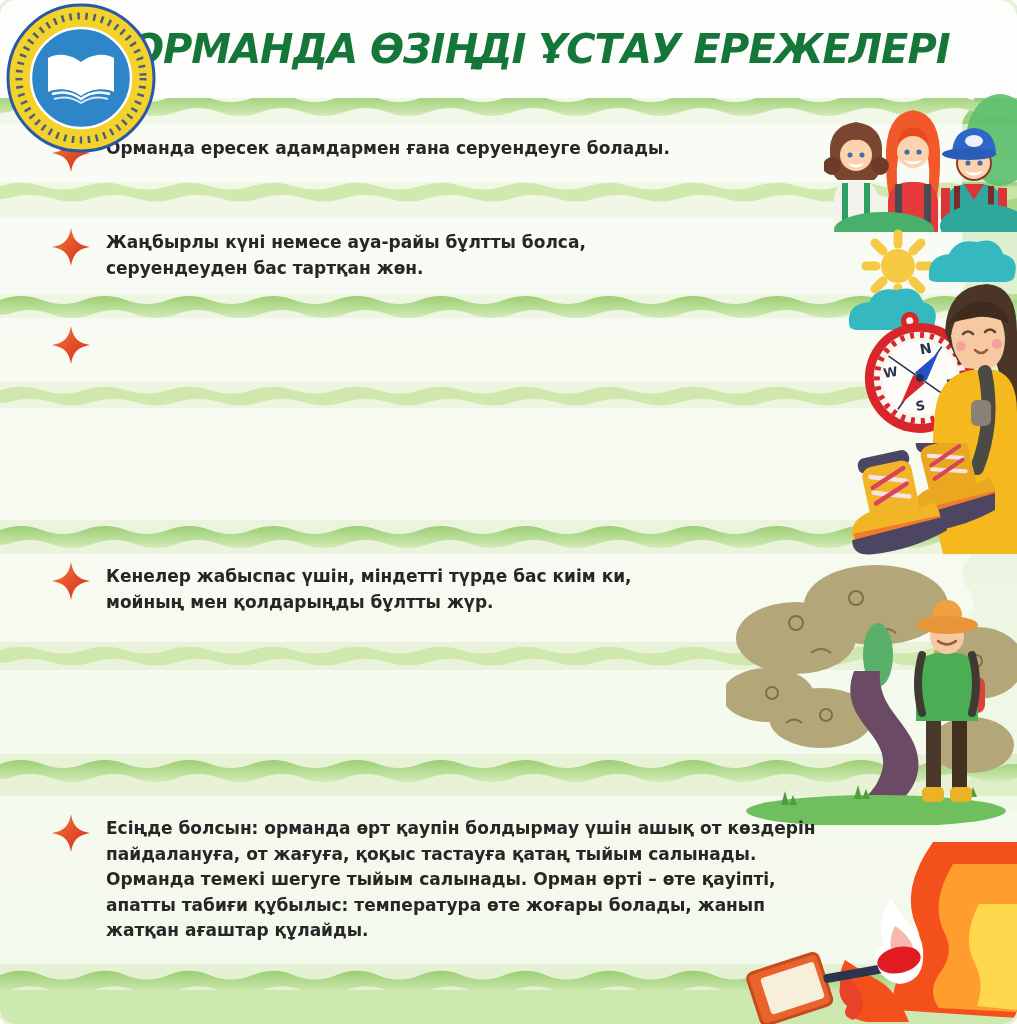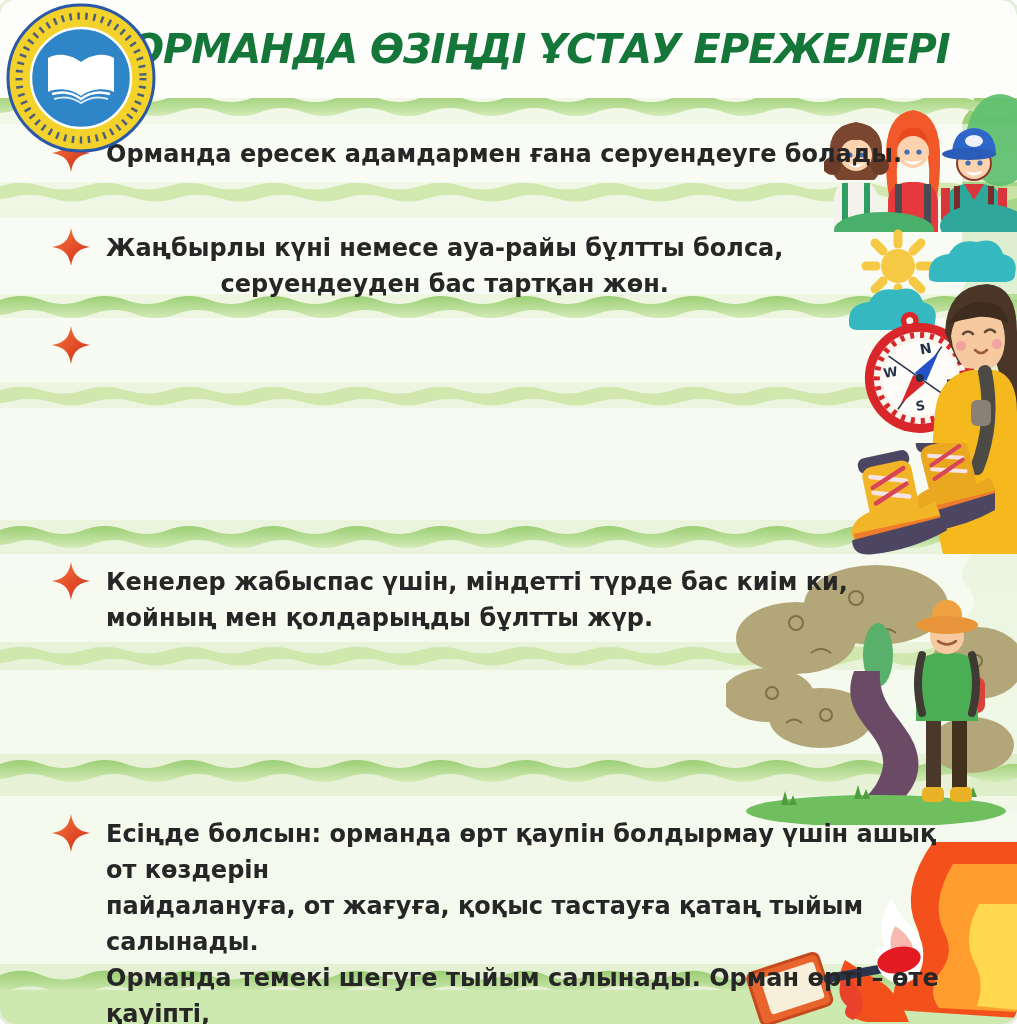--- a/index.html
+++ b/index.html
@@ -9,21 +9,21 @@
   .bg-svg{position:absolute;left:0;top:0;z-index:1;}
   .row-bg{position:absolute;left:0;width:100%;background:rgba(255,255,255,0.58);z-index:2;}
   .header{position:absolute;left:0;top:0;width:100%;height:98px;background:#fdfefb;z-index:3;}
   .title{position:absolute;left:130px;top:26px;width:800px;text-align:center;z-index:6;
          font-size:40px;font-weight:800;font-style:italic;color:#15763a;letter-spacing:-1px;white-space:nowrap;}
   .logo{position:absolute;left:6px;top:2px;width:150px;height:152px;z-index:7;}
   .ill{position:absolute;z-index:4;}
   .rules{position:absolute;left:0;top:0;width:100%;height:100%;z-index:5;}
   .rule{position:absolute;left:52px;display:flex;align-items:flex-start;gap:16px;}
   .rule-star{flex:0 0 38px;margin-top:-2px;}
-  .rule-text{font-size:24px;font-weight:700;color:#262626;line-height:1.5;white-space:pre-line;max-width:860px;}
+  .rule-text{font-size:17px;font-weight:700;color:#262626;line-height:1.5;white-space:pre-line;max-width:860px;}
   svg text{font-family:"DejaVu Sans","Liberation Sans",sans-serif;}
 </style>
 </head>
 <body>
 
 <div class="poster">
 
   <svg class="bg-svg" width="1017" height="1024">
     <defs>
       <path id="waveband" d="M0,12 Q21,4 42,12 T84,12 T126,12 T168,12 T210,12 T252,12 T294,12 T336,12 T378,12 T420,12 T462,12 T504,12 T546,12 T588,12 T630,12 T672,12 T714,12 T756,12 T798,12 T840,12 T882,12 T924,12 T966,12 T1008,12 L1017,12 L1017,26 Q996,34 975,26 T933,26 T891,26 T849,26 T807,26 T765,26 T723,26 T681,26 T639,26 T597,26 T555,26 T513,26 T471,26 T429,26 T387,26 T345,26 T303,26 T261,26 T219,26 T177,26 T135,26 T93,26 T51,26 T9,26 L0,27 Z"></path>
@@ -274,21 +274,21 @@
       <path id="star4" d="M19,0 C21,12 26,17 38,19 C26,21 21,26 19,38 C17,26 12,21 0,19 C12,17 17,12 19,0 Z"></path>
     </defs>
       </svg>
 
     <div class="rule" style="top:136px;">
       <svg class="rule-star" width="38" height="38">
           <use href="#star4" fill="url(#starg)"></use>
         </svg>
       <div class="rule-text">Орманда ересек адамдармен ғана серуендеуге болады.</div>
     </div>
-    <div class="rule" style="top:230px;text-align:center;">
+    <div class="rule" style="top:230px;">
       <svg class="rule-star" width="38" height="38">
           <use href="#star4" fill="url(#starg)"></use>
         </svg>
       <div class="rule-text">Жаңбырлы күні немесе ауа-райы бұлтты болса,
 серуендеуден бас тартқан жөн.</div>
     </div>
     <div class="rule" style="top:328px;">
       <svg class="rule-star" width="38" height="38">
           <use href="#star4" fill="url(#starg)"></use>
         </svg>

